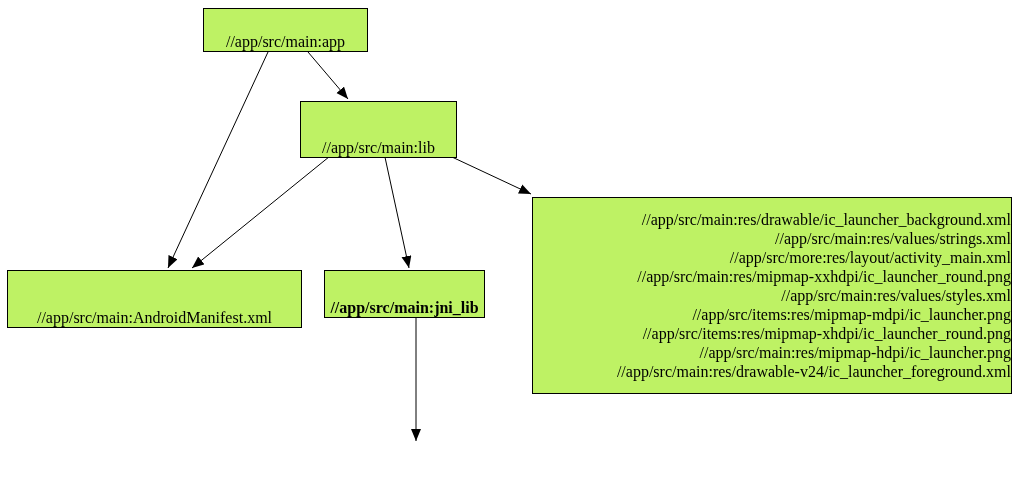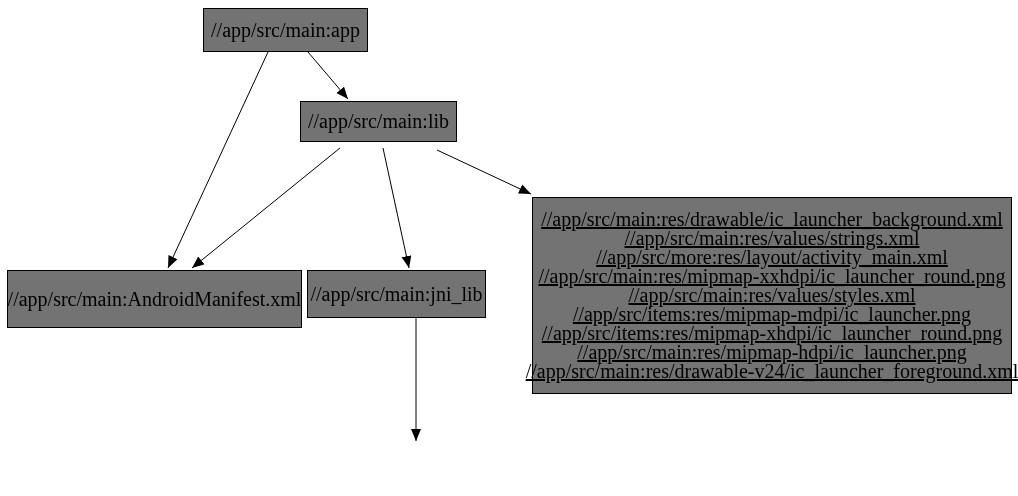--- a/index.html
+++ b/index.html
@@ -20,26 +20,26 @@
     position: absolute;
     left: 0;
     top: 0;
     width: 1018px;
     height: 496px;
   }
   .node {
     position: absolute;
     box-sizing: border-box;
     border: 1px solid #000000;
-    background: #737373;
+    background: #bef264;
     display: flex;
-    align-items: center;
+    align-items: flex-end;
     justify-content: center;
     text-align: center;
-    font-size: 20px;
+    font-size: 16px;
     line-height: 19px;
     white-space: nowrap;
   }
   .node-multi {
     flex-direction: column;
   }
   .node-line {
     display: block;
   }
   .edge-line {
@@ -64,33 +64,33 @@
     <line class="edge-line" x1="340" y1="148" x2="192" y2="268" marker-end="url(#arrow)"></line>
     <line class="edge-line" x1="383" y1="148" x2="409" y2="268" marker-end="url(#arrow)"></line>
     <line class="edge-line" x1="437" y1="150" x2="531" y2="194" marker-end="url(#arrow)"></line>
     <line class="edge-line" x1="416" y1="318" x2="416" y2="441" marker-end="url(#arrow)"></line>
   </svg>
 
   <div class="node" style="left:203px; top:8px; width:165px; height:44px;">
     <span>//app/src/main:app</span>
   </div>
 
-  <div class="node" style="left:300px; top:101px; width:157px; height:41px;">
+  <div class="node" style="left:300px; top:101px; width:157px; height:57px;">
     <span>//app/src/main:lib</span>
   </div>
 
   <div class="node" style="left:7px; top:270px; width:295px; height:58px;">
     <span>//app/src/main:AndroidManifest.xml</span>
   </div>
 
-  <div class="node" style="left:307px; top:270px; width:179px; height:48px;">
+  <div class="node" style="left:324px; top:270px; width:161px; height:48px;font-weight:bold;">
     <span>//app/src/main:jni_lib</span>
   </div>
 
-  <div class="node node-multi" style="left:532px; top:197px; width:480px; height:197px;text-decoration:underline;">
+  <div class="node node-multi" style="left:532px; top:197px; width:480px; height:197px;">
     <span class="node-line">//app/src/main:res/drawable/ic_launcher_background.xml</span>
     <span class="node-line">//app/src/main:res/values/strings.xml</span>
     <span class="node-line">//app/src/more:res/layout/activity_main.xml</span>
     <span class="node-line">//app/src/main:res/mipmap-xxhdpi/ic_launcher_round.png</span>
     <span class="node-line">//app/src/main:res/values/styles.xml</span>
     <span class="node-line">//app/src/items:res/mipmap-mdpi/ic_launcher.png</span>
     <span class="node-line">//app/src/items:res/mipmap-xhdpi/ic_launcher_round.png</span>
     <span class="node-line">//app/src/main:res/mipmap-hdpi/ic_launcher.png</span>
     <span class="node-line">//app/src/main:res/drawable-v24/ic_launcher_foreground.xml</span>
   </div>

